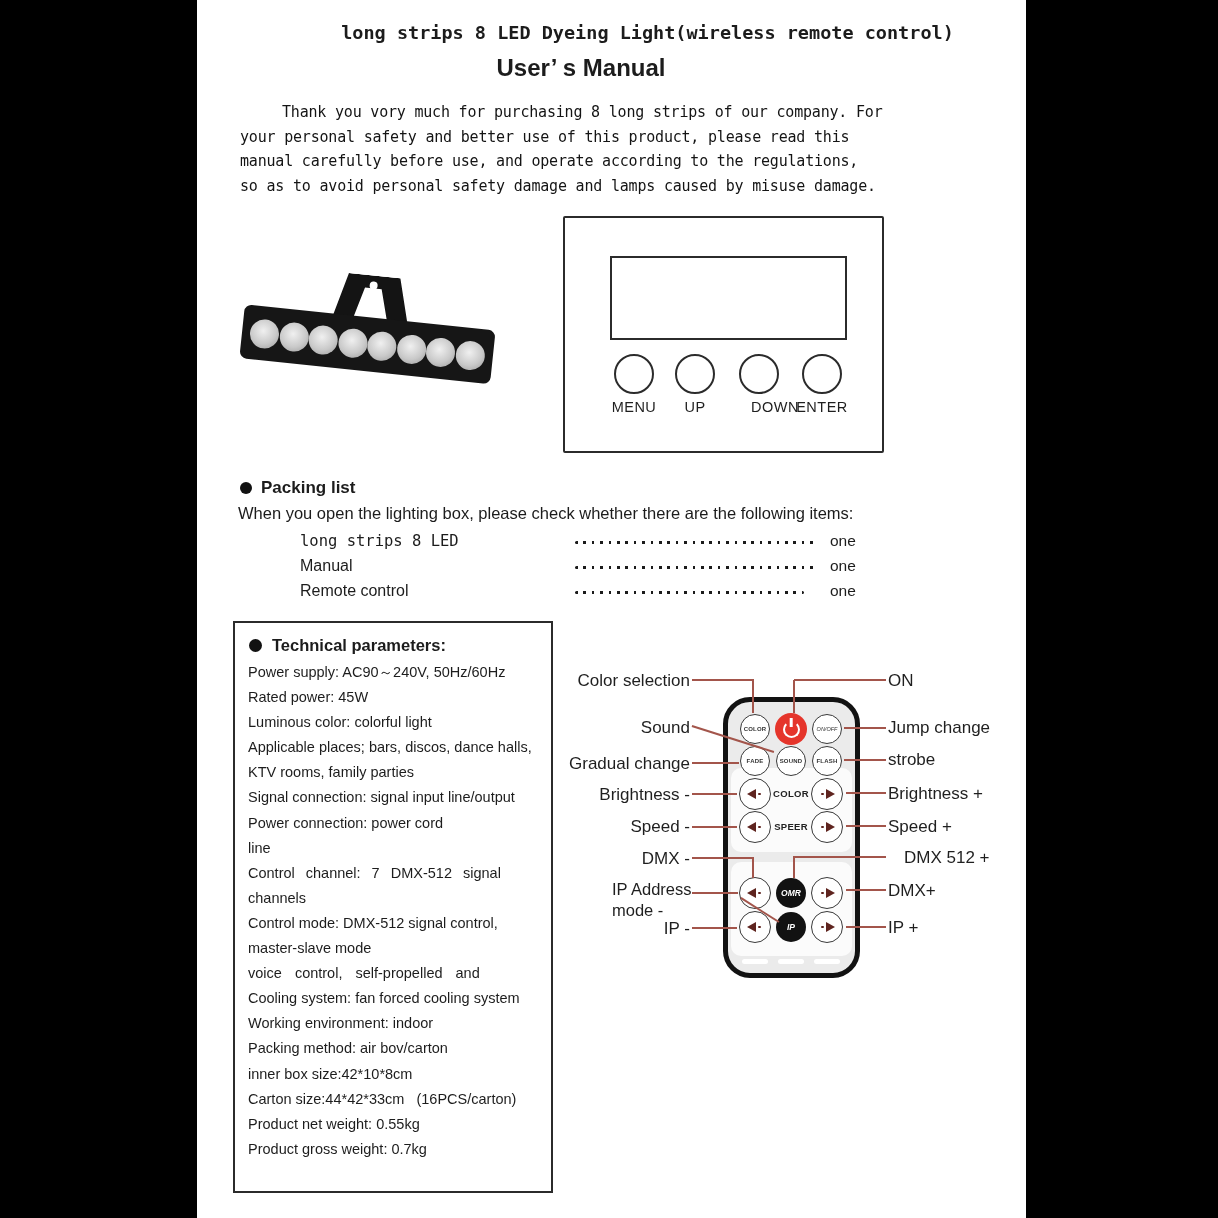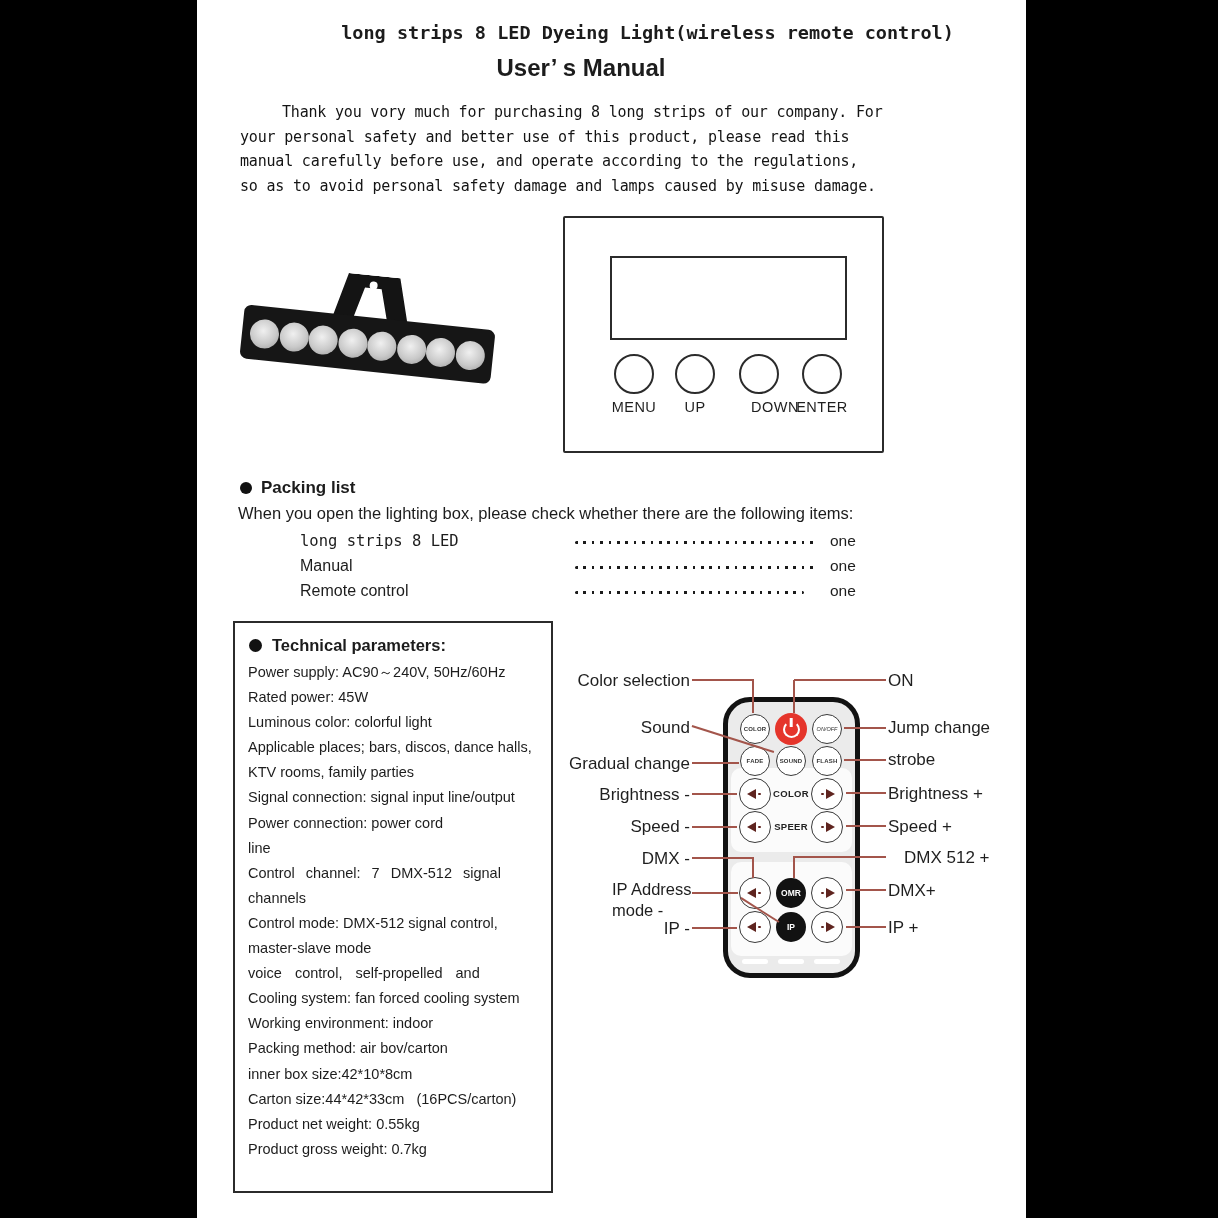--- a/index.html
+++ b/index.html
@@ -74,21 +74,21 @@
             border-radius:50%;position:relative;}
   .pwr-bar{position:absolute;left:50%;top:-5px;transform:translateX(-50%);width:2.6px;height:9px;background:#fff;}
   .arrow-btn{width:32px;height:32px;}
   .tri{width:0;height:0;border-top:5.5px solid transparent;border-bottom:5.5px solid transparent;}
   .tri-l{border-right:9px solid #5f241f;}
   .tri-r{border-left:9px solid #5f241f;}
   .mini-dot{width:2.5px;height:2.5px;background:#5f241f;border-radius:50%;margin:0 2.5px;}
   .cname{font-size:9.5px;font-weight:700;color:#222;width:44px;text-align:center;letter-spacing:0.3px;}
   .black-btn{width:30px;height:30px;background:#121212;border:none;border-radius:50%;
              color:#fff;display:flex;align-items:center;justify-content:center;}
-  .bt8{font-size:8.5px;font-weight:700;}
+  .bt8{font-size:8.5px;font-weight:700;font-style:italic;}
   .dash{top:257px;width:26px;height:5px;background:#fff;border-radius:2.5px;}
 
   
   .rlab{font-size:17px;color:#1f1f1f;white-space:nowrap;}
   .rlab-r{text-align:right;}
   .iplab{width:88px;white-space:normal;line-height:21px;font-size:16.5px;color:#1f1f1f;}
   .cl{background:#a3554b;height:1.6px;}
   .clv{background:#a3554b;width:1.6px;}
   .cld{background:#a3554b;height:1.6px;transform-origin:left center;}
 </style>

